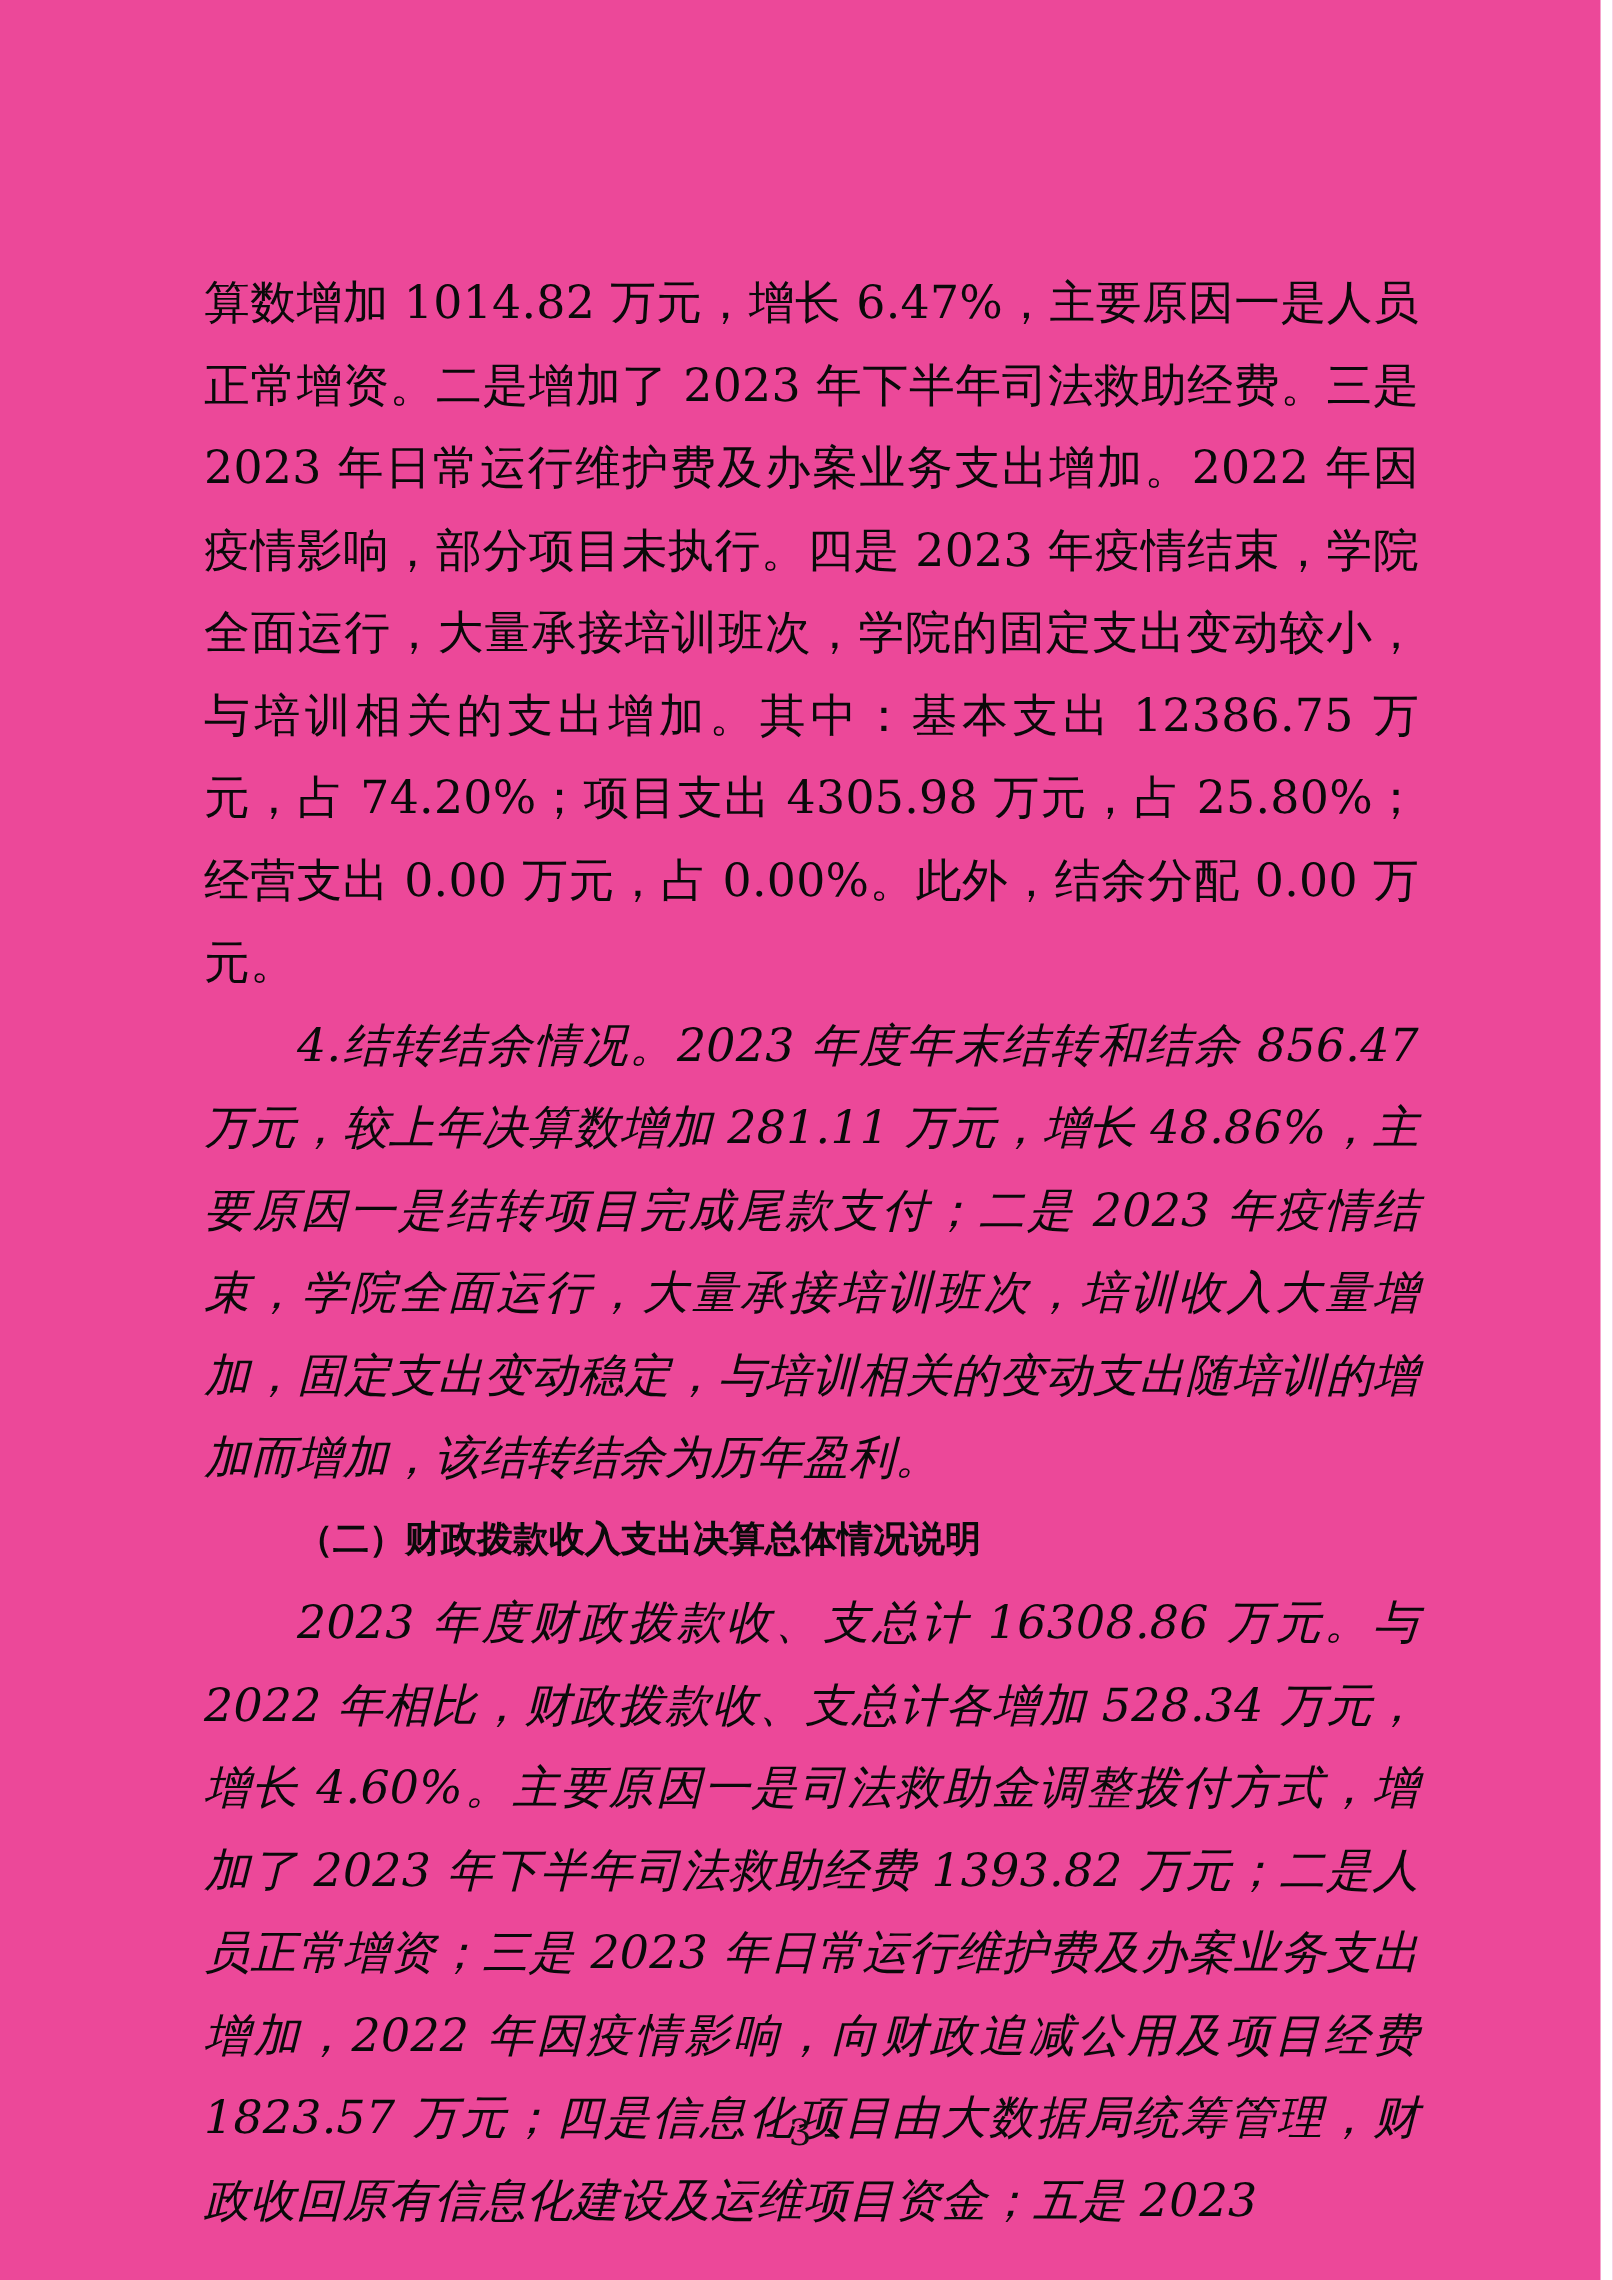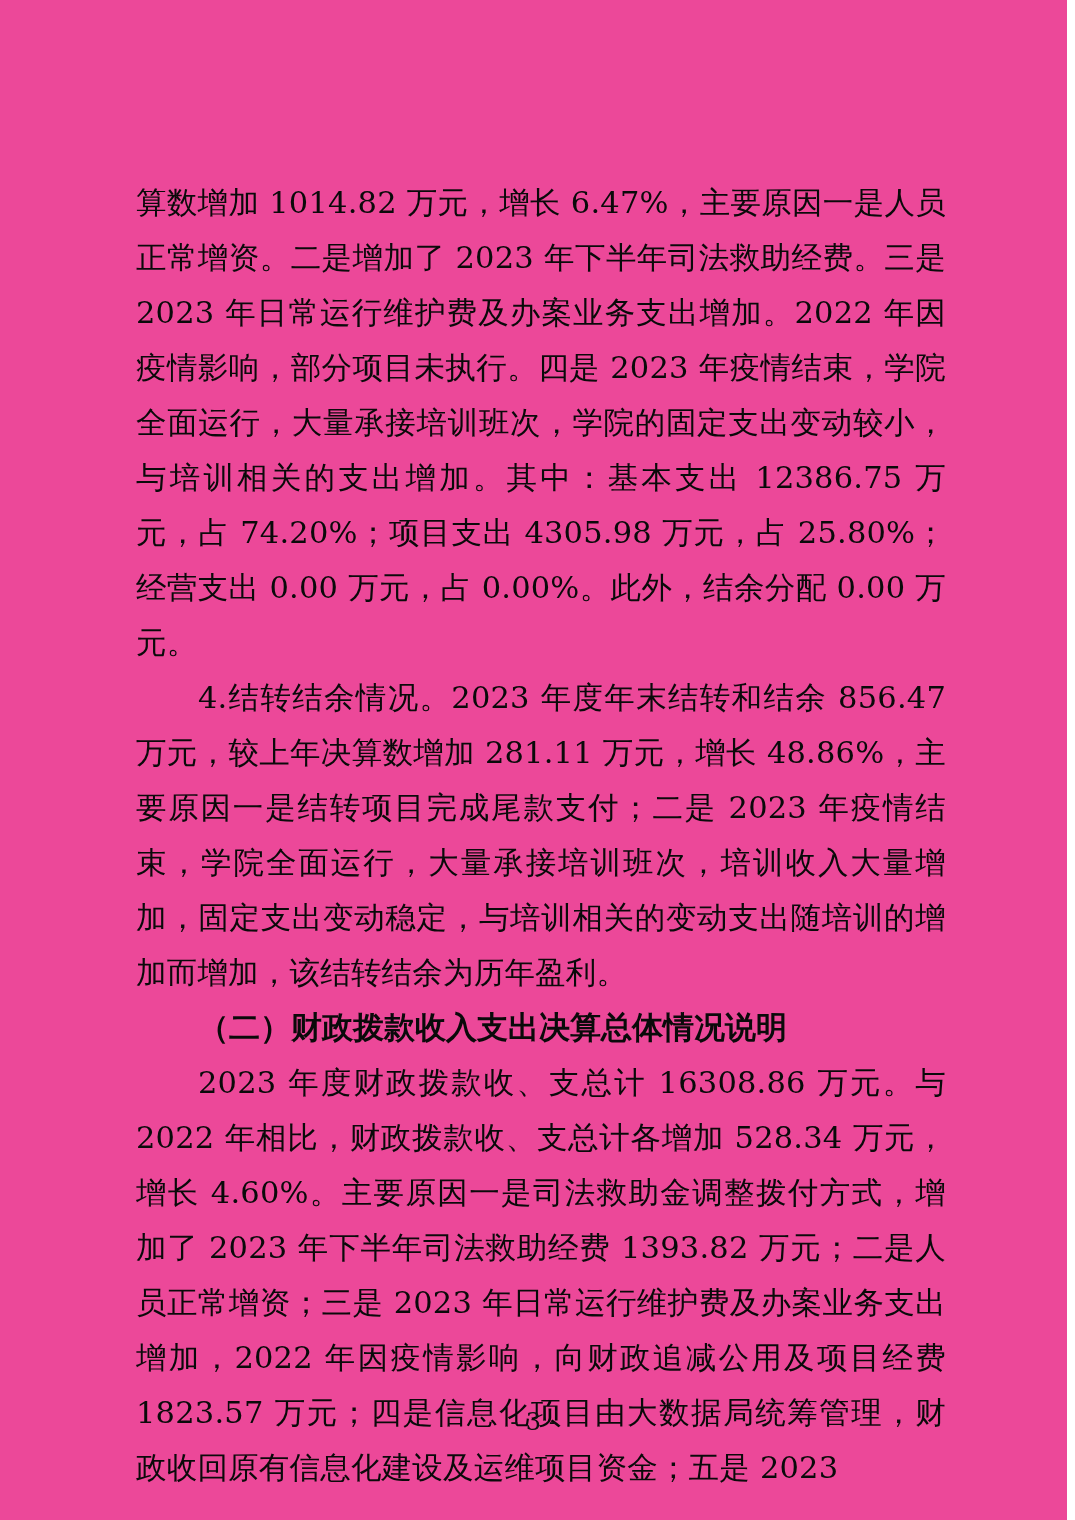--- a/index.html
+++ b/index.html
@@ -26,24 +26,25 @@
     font-size: 30.5px;
     line-height: 55px;
     color: #0a0a0a;
     text-align: justify;
     text-justify: inter-ideograph;
     margin: 0 0 0 0;
     letter-spacing: 0.2px;
   }
   .indent {
     text-indent: 62px;
+    font-style: italic;
   }
   .heading {
-    font-family: Liberation Sans, sans-serif;
-    font-size: 31px;
+    font-family: Liberation Serif, serif;
+    font-size: 24px;
     line-height: 55px;
     color: #0a0a0a;
     font-weight: bold;
     text-indent: 62px;
     margin: 0;
   }
   .footer {
     position: absolute;
     left: 0;
     right: 0;

